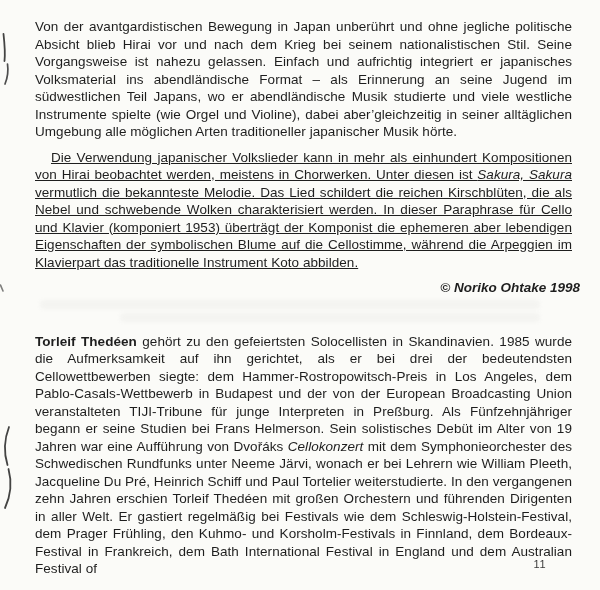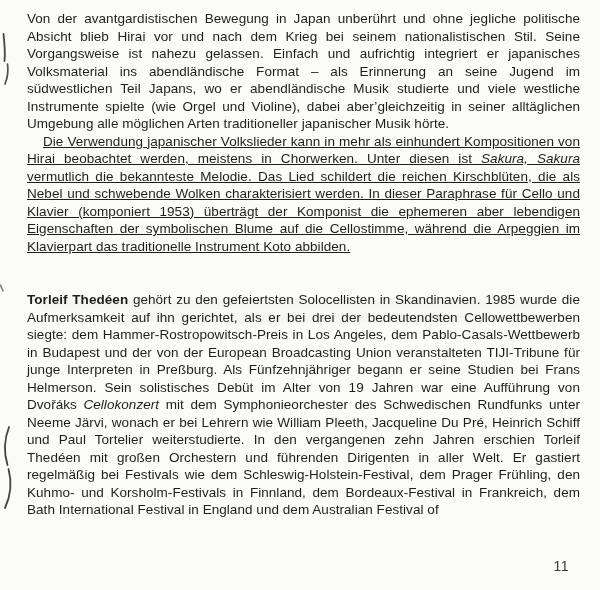--- a/index.html
+++ b/index.html
@@ -28,36 +28,36 @@
   .st-2{top:313px;left:120px;}
   .content{
     position:absolute;left:27px;top:10px;width:553px;
   }
   .heading{
     margin:0;padding:0;
     font-size:14px;line-height:19px;font-weight:400;
     letter-spacing:0.1px;
   }
   .body-par{
-    margin:0;padding:0;
+    margin:8px;padding:0;
     font-size:13.5px;line-height:17.5px;
     text-align:justify;letter-spacing:0.05px;
   }
   .indent-first{text-indent:16px;text-decoration:underline;}
   .credit{
     margin:0;padding:0;
     font-size:13.5px;line-height:17.5px;
     text-align:right;font-weight:700;font-style:italic;
   }
   .article-2{margin-top:36px;}
   .seg-b{font-weight:700;}
   .seg-i{font-style:italic;}
   .page-number{
-    position:absolute;right:31px;top:558px;
-    font-size:14px;color:#3a3a3a;letter-spacing:0.5px;
+    position:absolute;right:54px;top:558px;
+    font-size:11px;color:#3a3a3a;letter-spacing:0.5px;
   }
 </style>
 </head>
 <body>
 
 <div class="page">
 
   <svg class="artifacts" viewBox="0 0 600 590" xmlns="http://www.w3.org/2000/svg">
     <path d="M 3.5,34 C 4.5,43 5.5,52 4.5,61" fill="none" stroke="#232323" stroke-width="1.8" stroke-linecap="round" opacity="0.85"></path>
     <path d="M 7.5,64 C 8.5,71 7.5,78 5,84" fill="none" stroke="#232323" stroke-width="1.7" stroke-linecap="round" opacity="0.8"></path>
@@ -67,20 +67,21 @@
   </svg>
 
   <div class="showthrough st-1"></div>
   <div class="showthrough st-2"></div>
 
   <div class="content">
 
     <section>
       <p class="body-par">Von der avantgardistischen Bewegung in Japan unberührt und ohne jegliche politische Absicht blieb Hirai vor und nach dem Krieg bei seinem nationalistischen Stil. Seine Vorgangsweise ist nahezu gelassen. Einfach und aufrichtig integriert er japanisches Volksmaterial ins abendländische Format – als Erinnerung an seine Jugend im südwestlichen Teil Japans, wo er abendländische Musik studierte und viele westliche Instrumente spielte (wie Orgel und Violine), dabei aber’gleichzeitig in seiner alltäglichen Umgebung alle möglichen Arten traditioneller japanischer Musik hörte.</p>
       <p class="body-par indent-first"><span>Die Verwendung japanischer Volkslieder kann in mehr als einhundert Kompositionen von Hirai beobachtet werden, meistens in Chorwerken. Unter diesen ist </span><span class="seg-i">Sakura, Sakura</span><span> vermutlich die bekannteste Melodie. Das Lied schildert die reichen Kirschblüten, die als Nebel und schwebende Wolken charakterisiert werden. In dieser Paraphrase für Cello und Klavier (komponiert 1953) überträgt der Komponist die ephemeren aber lebendigen Eigenschaften der symbolischen Blume auf die Cellostimme, während die Arpeggien im Klavierpart das traditionelle Instrument Koto abbilden.</span></p>
+      <p class="credit">© Noriko Ohtake 1998</p>
     </section>
 
     <section class="article-2">
       <p class="body-par"><span class="seg-b">Torleif Thedéen</span><span> gehört zu den gefeiertsten Solocellisten in Skandinavien. 1985 wurde die Aufmerksamkeit auf ihn gerichtet, als er bei drei der bedeutendsten Cellowettbewerben siegte: dem Hammer-Rostropowitsch-Preis in Los Angeles, dem Pablo-Casals-Wettbewerb in Budapest und der von der European Broadcasting Union veranstalteten TIJI-Tribune für junge Interpreten in Preßburg. Als Fünfzehnjähriger begann er seine Studien bei Frans Helmerson. Sein solistisches Debüt im Alter von 19 Jahren war eine Aufführung von Dvořáks </span><span class="seg-i">Cellokonzert</span><span> mit dem Symphonieorchester des Schwedischen Rundfunks unter Neeme Järvi, wonach er bei Lehrern wie William Pleeth, Jacqueline Du Pré, Heinrich Schiff und Paul Tortelier weiterstudierte. In den vergangenen zehn Jahren erschien Torleif Thedéen mit großen Orchestern und führenden Dirigenten in aller Welt. Er gastiert regelmäßig bei Festivals wie dem Schleswig-Holstein-Festival, dem Prager Frühling, den Kuhmo- und Korsholm-Festivals in Finnland, dem Bordeaux-Festival in Frankreich, dem Bath International Festival in England und dem Australian Festival of</span></p>
     </section>
 
   </div>
 
   <div class="page-number">11</div>
 

